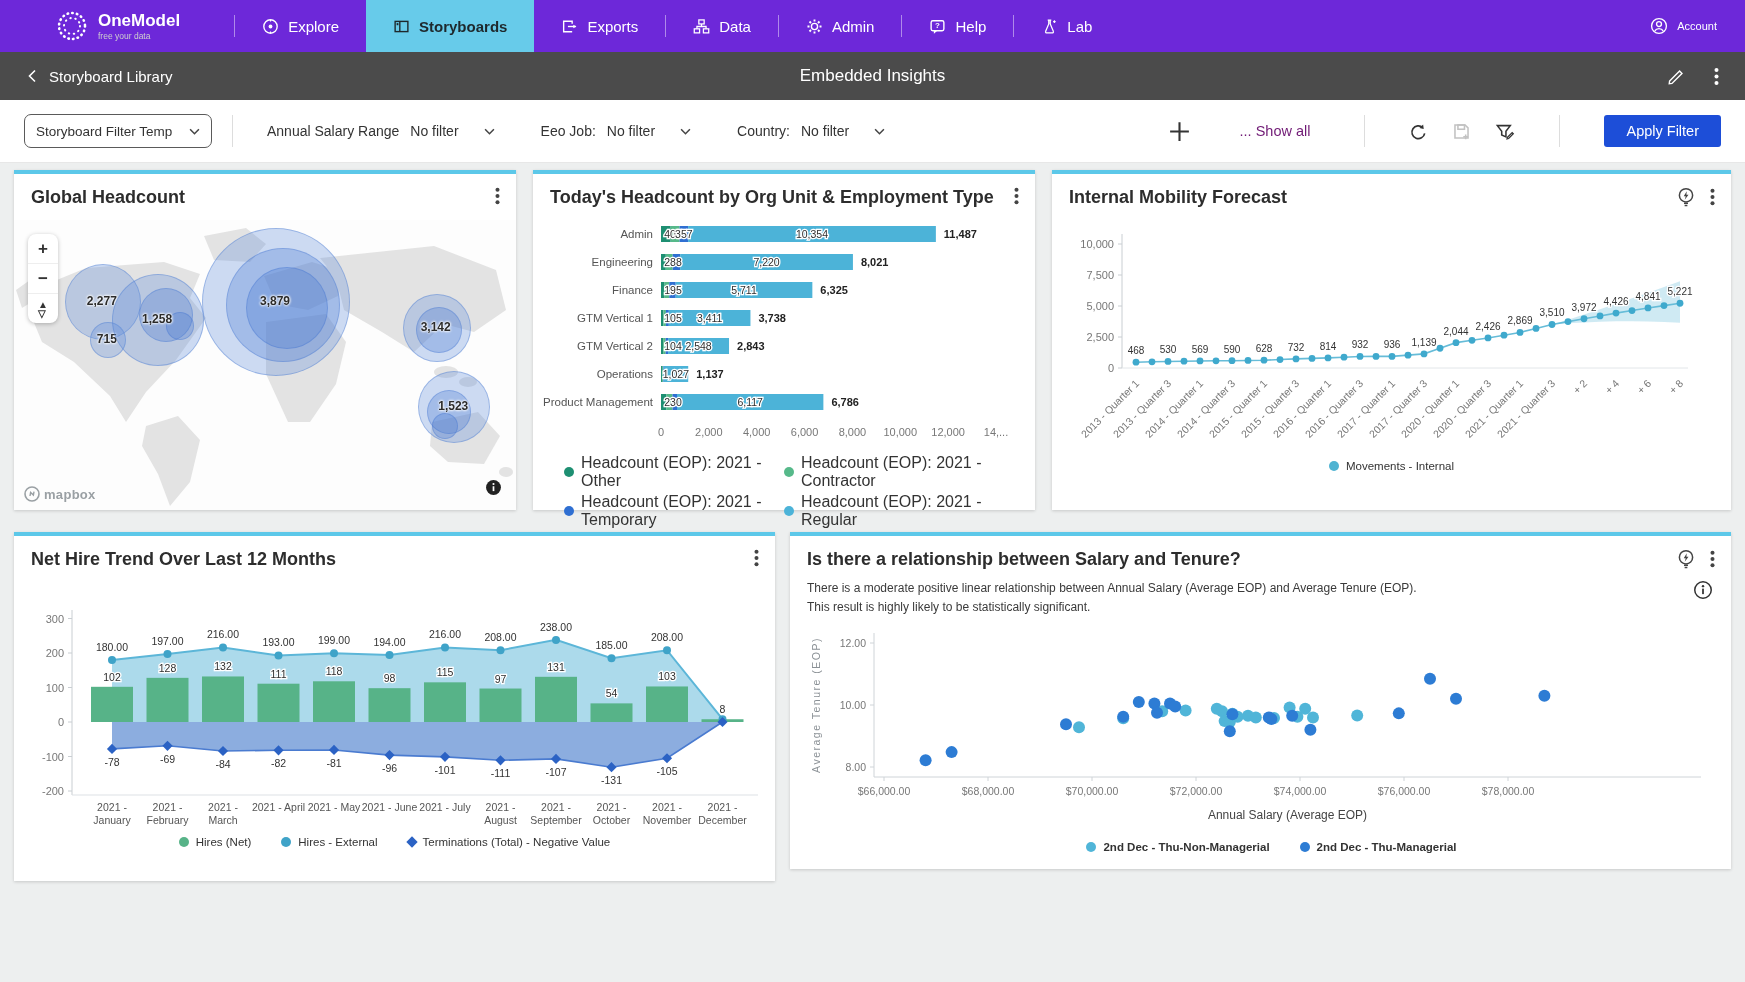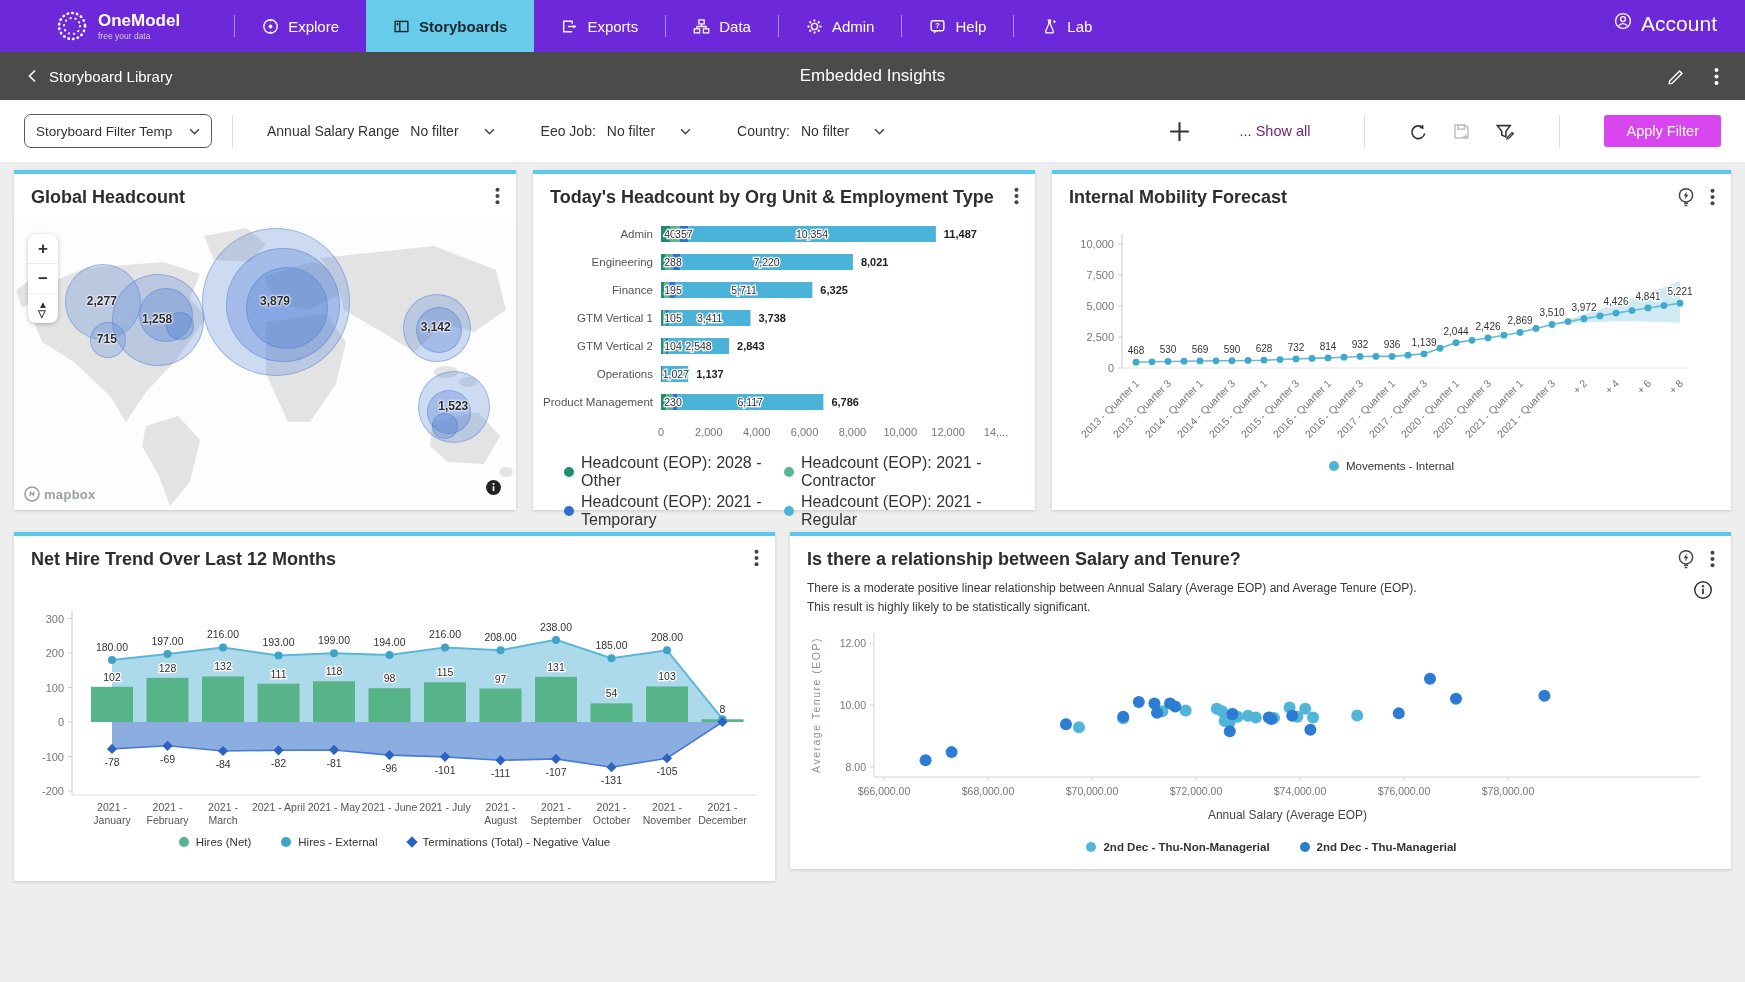--- a/index.html
+++ b/index.html
@@ -7,40 +7,40 @@
         font-family:"Liberation Sans",sans-serif;-webkit-font-smoothing:antialiased;color:#333;}
   
   .navbar{position:absolute;left:0;top:0;width:100%;height:52px;background:#6d28d9;display:flex;align-items:stretch;color:#fff;}
   .brand{display:flex;align-items:center;gap:9px;padding:0 18px 0 55px;}
   .brand-name{font-size:17px;font-weight:bold;line-height:17px;}
   .brand-tag{font-size:8.5px;color:#cfcfcf;margin-top:2px;}
   .nav-items{display:flex;align-items:stretch;margin-left:36px;}
   .nav-item{display:flex;align-items:center;gap:9px;padding:0 27px;font-size:15px;cursor:pointer;white-space:nowrap;}
   .nav-item.active{background:#67cbea;color:#1e282c;font-weight:bold;}
   .nav-sep{width:1px;height:22px;background:rgba(255,255,255,.45);align-self:center;}
-  .nav-account{display:flex;align-items:flex-start;gap:9px;margin-left:auto;padding:12px 28px;font-size:21px;cursor:pointer;}
+  .nav-account{display:flex;align-items:center;gap:9px;margin-left:auto;padding:12px 28px;font-size:11px;cursor:pointer;}
   
   .subheader{position:absolute;left:0;top:52px;width:100%;height:48px;background:#4b4b4b;color:#fff;display:flex;align-items:center;padding:0 26px;box-sizing:border-box;}
   .back{display:flex;align-items:center;gap:11px;font-size:15px;cursor:pointer;}
   .sub-title{position:absolute;left:50%;transform:translateX(-50%);font-size:17px;}
   .sub-icons{margin-left:auto;display:flex;align-items:center;gap:28px;}
   
   .filterbar{position:absolute;left:0;top:100px;width:100%;height:63px;background:#fff;display:flex;align-items:center;padding:0 24px;box-sizing:border-box;border-bottom:1px solid #e7e7e7;}
   .tpl-select{width:188px;height:34px;border:1.5px solid #5a5a5a;border-radius:7px;display:flex;align-items:center;justify-content:space-between;padding:0 11px;font-size:13.5px;color:#333;box-sizing:border-box;cursor:pointer;}
   .tpl-select .txt{white-space:nowrap;overflow:hidden;max-width:140px;}
   .vdiv{width:1px;height:32px;background:#ddd;margin:0 20px;}
   .filters{display:flex;align-items:center;gap:46px;margin-left:14px;}
   .filter-group{display:flex;align-items:center;gap:9px;font-size:14px;color:#333;cursor:pointer;}
   .filter-group .fval{margin-left:2px;}
   .filter-group svg{margin-left:16px;}
   .fb-right{margin-left:auto;display:flex;align-items:center;gap:24px;}
   .plus-btn{cursor:pointer;display:flex;margin-right:24px;}
   .show-all{font-size:14.5px;color:#701a75;cursor:pointer;margin-right:10px;}
   .icon-btn{cursor:pointer;display:flex;}
-  .apply-btn{background:#d946ef;color:#fff;font-size:14.5px;padding:8px 22px;border-radius:3px;cursor:pointer;border:none;font-family:inherit;}
+  .apply-btn{background:#1d4ed8;color:#fff;font-size:14.5px;padding:8px 22px;border-radius:3px;cursor:pointer;border:none;font-family:inherit;}
   
   .card{position:absolute;background:#fff;border-top:4px solid #5cc8e9;box-shadow:0 1px 3px rgba(0,0,0,.16);box-sizing:border-box;}
   .card-head{display:flex;align-items:flex-start;padding:13px 16px 0 17px;}
   .card-title{font-size:18px;font-weight:bold;color:#2d2d2d;}
   .head-icons{margin-left:auto;display:flex;align-items:center;gap:14px;color:#444;}
   .legend-row{display:flex;justify-content:center;align-items:center;gap:8px 30px;font-size:11.5px;color:#333;flex-wrap:wrap;}
   .legend-item{display:flex;align-items:center;gap:7px;cursor:pointer;}
   .ldot{width:10px;height:10px;border-radius:50%;flex:none;}
   .ldiamond{width:8px;height:8px;transform:rotate(45deg);flex:none;}
   .org-legend{width:440px;margin:2px auto 0;display:flex;flex-wrap:wrap;}
@@ -386,21 +386,21 @@
           <text x="215.71428571428572" y="224" font-size="11" fill="#777" text-anchor="middle" style="">4,000</text>
           <text x="263.57142857142856" y="224" font-size="11" fill="#777" text-anchor="middle" style="">6,000</text>
           <text x="311.42857142857144" y="224" font-size="11" fill="#777" text-anchor="middle" style="">8,000</text>
           <text x="359.2857142857143" y="224" font-size="11" fill="#777" text-anchor="middle" style="">10,000</text>
           <text x="407.1428571428571" y="224" font-size="11" fill="#777" text-anchor="middle" style="">12,000</text>
           <text x="455" y="224" font-size="11" fill="#777" text-anchor="middle" style="">14,...</text>
         </svg></div>
     <div class="org-legend" id="org-legend">
         <div class="legend-item">
           <span class="ldot" style="background:#1e8f72"></span>
-          <span>Headcount (EOP): 2028 - Other</span>
+          <span>Headcount (EOP): 2021 - Other</span>
         </div>
         <div class="legend-item">
           <span class="ldot" style="background:#56b98a"></span>
           <span>Headcount (EOP): 2021 - Contractor</span>
         </div>
         <div class="legend-item">
           <span class="ldot" style="background:#2f6fd2"></span>
           <span>Headcount (EOP): 2021 - Temporary</span>
         </div>
         <div class="legend-item">

